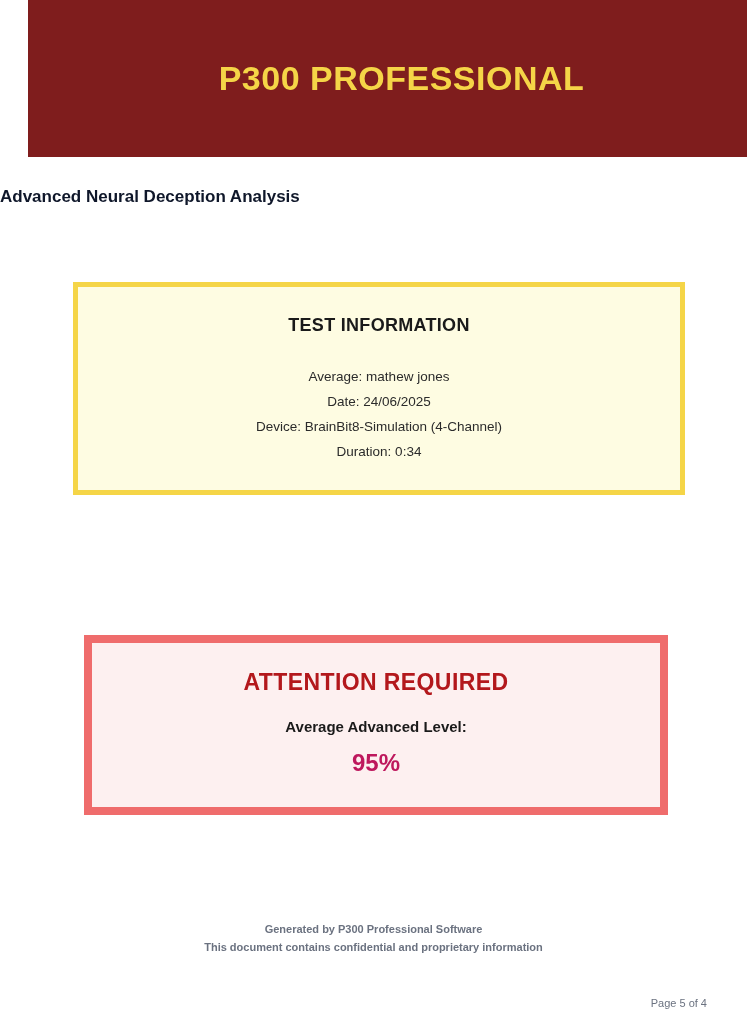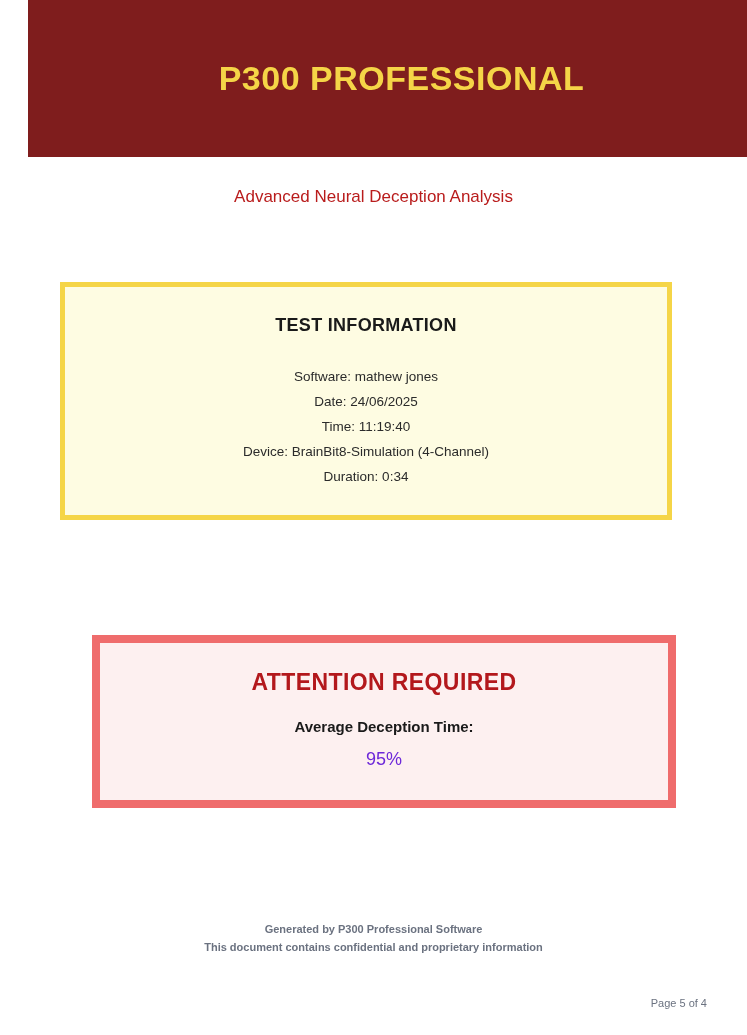--- a/index.html
+++ b/index.html
@@ -32,31 +32,30 @@
     color: #f5d547;
     font-size: 34px;
     font-weight: bold;
     letter-spacing: 0.5px;
     line-height: 1.22;
     text-align: center;
   }
 
   
   .subtitle {
-    text-align: center;
     font-size: 17px;
-    font-weight: normal;
-    color: #b91c1c;
+    font-weight: bold;
+    color: #0f172a;
     margin-top: 30px;
   }
 
   
   .info-panel {
     position: absolute;
-    left: 60px;
+    left: 73px;
     top: 282px;
     width: 612px;
     box-sizing: border-box;
     background: #fefce2;
     border: 5px solid #f5d547;
     padding: 28px 20px 26px 20px;
     text-align: center;
   }
   .info-panel-title {
     font-size: 18px;
@@ -67,21 +66,21 @@
   }
   .info-line {
     font-size: 13.5px;
     color: #2b2b2b;
     line-height: 25px;
   }
 
   
   .alert-panel {
     position: absolute;
-    left: 92px;
+    left: 84px;
     top: 635px;
     width: 584px;
     box-sizing: border-box;
     background: #fdf0f0;
     border: 8px solid #ef6c6c;
     padding: 26px 20px 30px 20px;
     text-align: center;
   }
   .alert-title {
     font-size: 23px;
@@ -90,23 +89,23 @@
     letter-spacing: 0.4px;
     margin-bottom: 22px;
   }
   .alert-label {
     font-size: 15px;
     font-weight: bold;
     color: #1a1a1a;
     margin-bottom: 14px;
   }
   .alert-value {
-    font-size: 18px;
-    font-weight: normal;
-    color: #6d28d9;
+    font-size: 24px;
+    font-weight: bold;
+    color: #be185d;
   }
 
   
   .footer {
     position: absolute;
     left: 0;
     right: 0;
     top: 920px;
     text-align: center;
   }
@@ -128,30 +127,29 @@
 <body>
 
 <div class="header-band">
   <div class="header-title-line">P300 PROFESSIONAL</div>
 </div>
 
 <div class="subtitle">Advanced Neural Deception Analysis</div>
 
 <div class="info-panel">
   <div class="info-panel-title">TEST INFORMATION</div>
-  <div class="info-line">Software: mathew jones</div>
+  <div class="info-line">Average: mathew jones</div>
   <div class="info-line">Date: 24/06/2025</div>
-  <div class="info-line">Time: 11:19:40</div>
   <div class="info-line">Device: BrainBit8-Simulation (4-Channel)</div>
   <div class="info-line">Duration: 0:34</div>
 </div>
 
 <div class="alert-panel">
   <div class="alert-title">ATTENTION REQUIRED</div>
-  <div class="alert-label">Average Deception Time:</div>
+  <div class="alert-label">Average Advanced Level:</div>
   <div class="alert-value">95%</div>
 </div>
 
 <div class="footer">
   <div class="footer-line">Generated by P300 Professional Software</div>
   <div class="footer-line">This document contains confidential and proprietary information</div>
 </div>
 
 <div class="page-number">Page 5 of 4</div>
 

